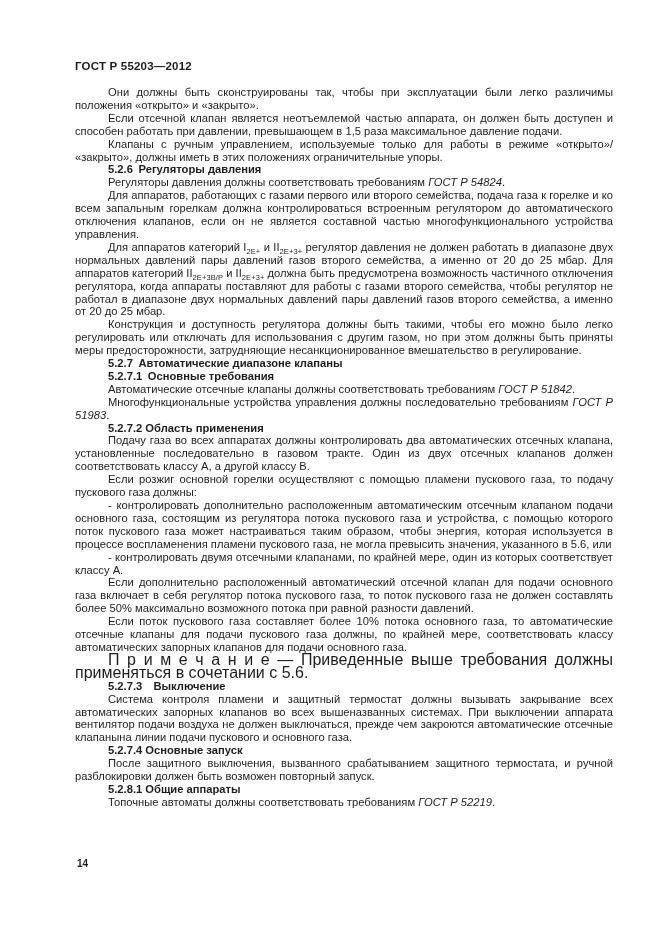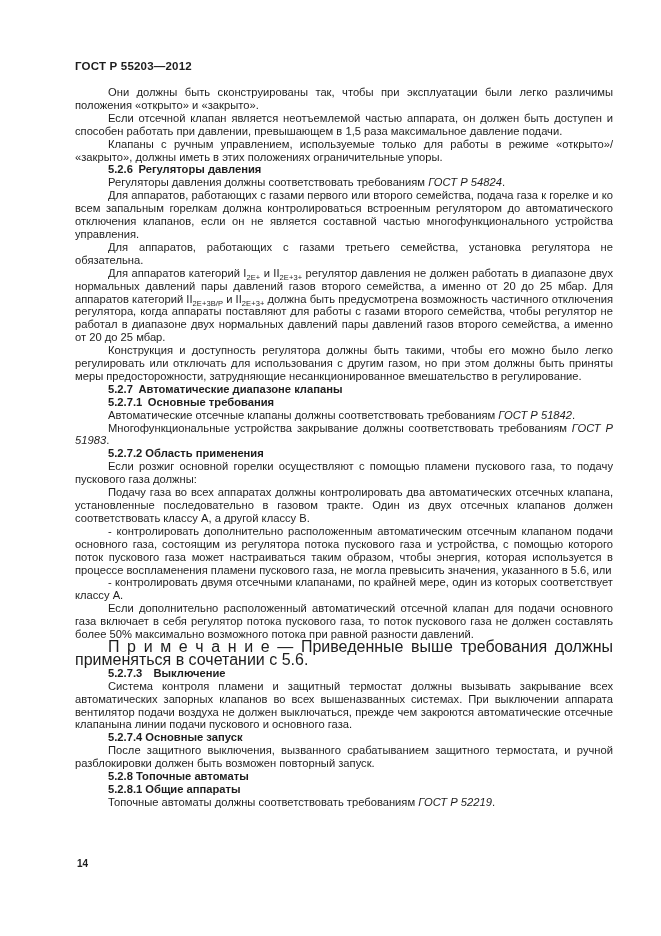--- a/index.html
+++ b/index.html
@@ -58,37 +58,36 @@
 <div class="page">
   <div class="doc-header">ГОСТ Р 55203—2012</div>
 
   <div class="doc-body">
       <p class="body"><span>Они должны быть сконструированы так, чтобы при эксплуатации были легко различимы положения «открыто» и «закрыто».</span></p>
       <p class="body"><span>Если отсечной клапан является неотъемлемой частью аппарата, он должен быть доступен и способен работать при давлении, превышающем в 1,5 раза максимальное давление подачи.</span></p>
       <p class="body"><span>Клапаны с ручным управлением, используемые только для работы в режиме «открыто»/ «закрыто», должны иметь в этих положениях ограничительные упоры.</span></p>
       <p class="heading"><span>5.2.6 Регуляторы давления</span></p>
       <p class="body"><span>Регуляторы давления должны соответствовать требованиям </span><span class="italic">ГОСТ Р 54824</span><span>.</span></p>
       <p class="body"><span>Для аппаратов, работающих с газами первого или второго семейства, подача газа к горелке и ко всем запальным горелкам должна контролироваться встроенным регулятором до автоматического отключения клапанов, если он не является составной частью многофункционального устройства управления.</span></p>
-      <p class="body"><span>Для аппаратов, работающих с газами третьего семейства, установка регулятора не обязательна.</span></p>
       <p class="body"><span>Для аппаратов категорий I</span><sub>2Е+</sub><span> и II</span><sub>2Е+3+</sub><span> регулятор давления не должен работать в диапазоне двух нормальных давлений пары давлений газов второго семейства, а именно от 20 до 25 мбар. Для аппаратов категорий II</span><sub>2Е+3В/Р</sub><span> и II</span><sub>2Е+3+</sub><span> должна быть предусмотрена возможность частичного отключения регулятора, когда аппараты поставляют для работы с газами второго семейства, чтобы регулятор не работал в диапазоне двух нормальных давлений пары давлений газов второго семейства, а именно от 20 до 25 мбар.</span></p>
       <p class="body"><span>Конструкция и доступность регулятора должны быть такими, чтобы его можно было легко регулировать или отключать для использования с другим газом, но при этом должны быть приняты меры предосторожности, затрудняющие несанкционированное вмешательство в регулирование.</span></p>
       <p class="heading"><span>5.2.7 Автоматические диапазоне клапаны</span></p>
       <p class="heading"><span>5.2.7.1 Основные требования</span></p>
       <p class="body"><span>Автоматические отсечные клапаны должны соответствовать требованиям </span><span class="italic">ГОСТ Р 51842</span><span>.</span></p>
-      <p class="body"><span>Многофункциональные устройства закрывание должны соответствовать требованиям </span><span class="italic">ГОСТ Р 51983</span><span>.</span></p>
+      <p class="body"><span>Многофункциональные устройства управления должны последовательно требованиям </span><span class="italic">ГОСТ Р 51983</span><span>.</span></p>
       <p class="heading"><span>5.2.7.2 Область применения</span></p>
+      <p class="body"><span>Подачу газа во всех аппаратах должны контролировать два автоматических отсечных клапана, установленные последовательно в газовом тракте. Один из двух отсечных клапанов должен соответствовать классу А, а другой классу В.</span></p>
       <p class="body"><span>Если розжиг основной горелки осуществляют с помощью пламени пускового газа, то подачу пускового газа должны:</span></p>
-      <p class="body"><span>Подачу газа во всех аппаратах должны контролировать два автоматических отсечных клапана, установленные последовательно в газовом тракте. Один из двух отсечных клапанов должен соответствовать классу А, а другой классу В.</span></p>
       <p class="body"><span>- контролировать дополнительно расположенным автоматическим отсечным клапаном подачи основного газа, состоящим из регулятора потока пускового газа и устройства, с помощью которого поток пускового газа может настраиваться таким образом, чтобы энергия, которая используется в процессе воспламенения пламени пускового газа, не могла превысить значения, указанного в 5.6, или</span></p>
       <p class="body"><span>- контролировать двумя отсечными клапанами, по крайней мере, один из которых соответствует классу А.</span></p>
       <p class="body"><span>Если дополнительно расположенный автоматический отсечной клапан для подачи основного газа включает в себя регулятор потока пускового газа, то поток пускового газа не должен составлять более 50% максимально возможного потока при равной разности давлений.</span></p>
+      <p class="body"><span>Если поток пускового газа составляет более 10% потока основного газа, то автоматические отсечные клапаны для подачи пускового газа должны, по крайней мере, соответствовать классу автоматических запорных клапанов для подачи основного газа.</span></p>
       <p class="note"><span>П р и м е ч а н и е — Приведенные выше требования должны применяться в сочетании с 5.6.</span></p>
       <p class="heading"><span>5.2.7.3 Выключение</span></p>
       <p class="body"><span>Система контроля пламени и защитный термостат должны вызывать закрывание всех автоматических запорных клапанов во всех вышеназванных системах. При выключении аппарата вентилятор подачи воздуха не должен выключаться, прежде чем закроются автоматические отсечные клапанына линии подачи пускового и основного газа.</span></p>
       <p class="heading"><span>5.2.7.4 Основные запуск</span></p>
       <p class="body"><span>После защитного выключения, вызванного срабатыванием защитного термостата, и ручной разблокировки должен быть возможен повторный запуск.</span></p>
-      <p class="heading"><span>5.2.8 Топочные автоматы</span></p>
       <p class="heading"><span>5.2.8.1 Общие аппараты</span></p>
       <p class="body"><span>Топочные автоматы должны соответствовать требованиям </span><span class="italic">ГОСТ Р 52219</span><span>.</span></p>
     </div>
 
   <div class="page-number">14</div>
 </div>
 
 </body></html>

